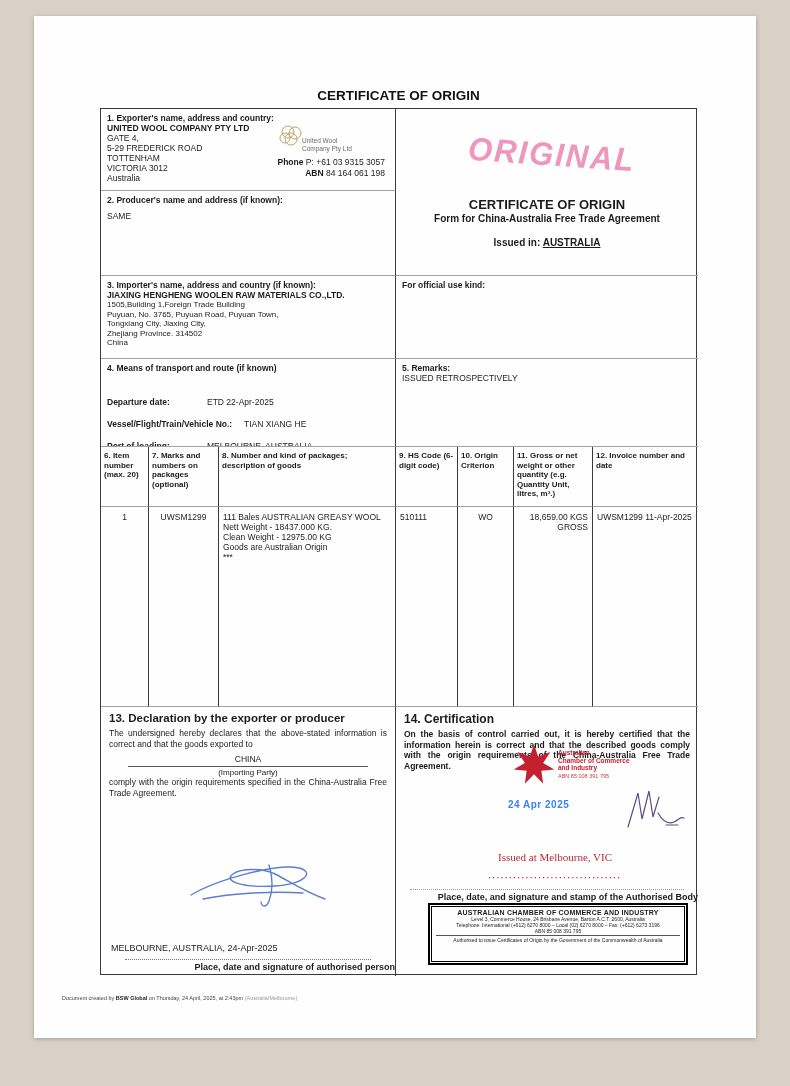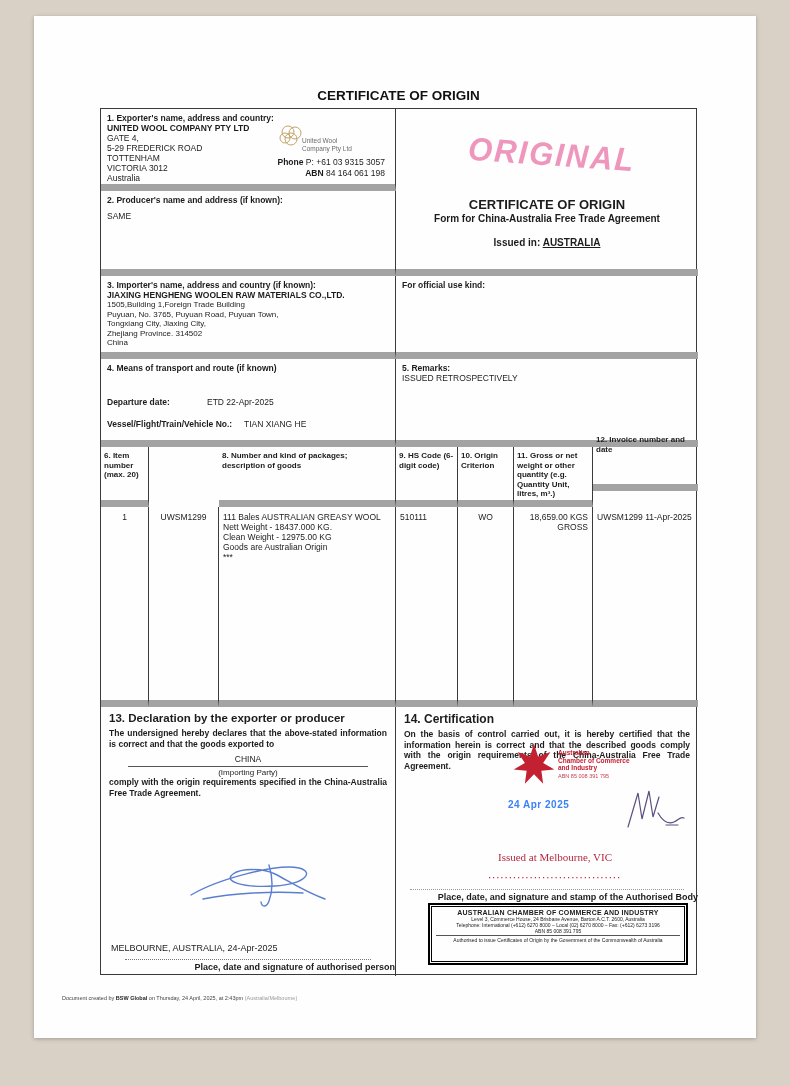--- a/index.html
+++ b/index.html
@@ -3,21 +3,21 @@
 <meta charset="utf-8">
 <style>
   * { margin:0; padding:0; box-sizing:border-box; }
   html,body { width:790px; height:1086px; }
   body { background:#d9d1c6; font-family:"Liberation Sans", sans-serif; color:#1c1c1c; position:relative; }
   .page { position:absolute; left:34px; top:16px; width:722px; height:1022px; background:#fefefe; box-shadow:0 1px 4px rgba(0,0,0,.25); overflow:hidden; }
   .doc-title { position:absolute; left:66px; top:72px; width:597px; text-align:center; font-size:13.5px; font-weight:bold; color:#111; }
   .form { position:absolute; left:66px; top:92px; width:597px; height:867px; border:1px solid #3a3a3a; }
   .cell { position:absolute; overflow:hidden; }
   .br { border-right:1px solid #3a3a3a; }
-  .bb { border-bottom:7px solid #a3a3a3; }
+  .bb { border-bottom:1px solid #a3a3a3; }
   .lab { font-size:8.5px; font-weight:bold; line-height:10px; }
   .txt { font-size:8.5px; line-height:10px; }
   .pre { white-space:pre-line; }
   .pad { padding:4px 6px; }
 
   
   .exp-name { font-size:8.5px; font-weight:bold; line-height:10px; }
   .uwc-logo { position:absolute; left:175px; top:14px; display:flex; align-items:flex-start; }
   .uwc-text { font-size:6.5px; color:#6b6b6b; line-height:7.5px; margin-top:14px; margin-left:-4px; white-space:pre-line; }
   .contact { position:absolute; right:10px; top:48px; text-align:right; font-size:8.5px; line-height:10.5px; }
@@ -37,21 +37,21 @@
   .t-val { position:absolute; }
 
   
   .hcell { font-size:8px; font-weight:bold; line-height:9.5px; padding:4px 3px; }
   .dcell { font-size:8.5px; line-height:10px; padding:5px 4px; }
   .tc { text-align:center; }
   .tr { text-align:right; }
 
   
   .sec-head { font-size:11.5px; font-weight:bold; }
-  .body-txt { font-size:8.5px; line-height:10.5px; text-align:justify;font-weight:bold; }
+  .body-txt { font-size:8.5px; line-height:10.5px; text-align:justify; }
   .china-line { width:86%; margin:5px auto 0 auto; border-bottom:1px solid #555; text-align:center; font-size:8.5px; padding-bottom:2px; }
   .imp-party { text-align:center; font-size:8px; margin-top:1px; }
   .dotline { border-top:1px dotted #777; }
   .cap { font-size:9px; font-weight:bold; text-align:right; }
   .stamp-block { position:absolute; left:116px; top:36px; display:flex; }
   .stamp-txt { margin-left:2px; margin-top:6px; }
   .stamp-txt .nm { font-size:6.5px; font-weight:bold; color:#c32032; line-height:7.5px; white-space:pre-line; }
   .stamp-txt .abn { font-size:5.5px; color:#c84050; margin-top:1px; }
   .cert-date { position:absolute; left:112px; top:92px; font-size:10px; font-weight:bold; color:#3b82f6; letter-spacing:.5px; }
   .issued-at { position:absolute; top:144px; width:100%; text-align:center; font-family:"Liberation Serif", serif; font-size:11px; color:#b5293f; }
@@ -144,25 +144,26 @@
       </div>
 
     </div>
 
     <div class="cell bb pad" style="left:295px;top:250px;width:302px;height:88px;">
       <div class="lab">5. Remarks:</div>
       <div class="txt">ISSUED RETROSPECTIVELY</div>
     </div>
 
     <div class="cell br bb hcell" style="left:0;top:338px;width:48px;height:60px;">6. Item number (max. 20)</div>
+    <div class="cell br bb hcell" style="left:48px;top:338px;width:70px;height:60px;">7. Marks and numbers on packages (optional)</div>
     <div class="cell br bb hcell" style="left:118px;top:338px;width:177px;height:60px;">8. Number and kind of packages; description of goods</div>
     <div class="cell br bb hcell" style="left:295px;top:338px;width:62px;height:60px;">9. HS Code (6-digit code)</div>
     <div class="cell br bb hcell" style="left:357px;top:338px;width:56px;height:60px;">10. Origin Criterion</div>
     <div class="cell br bb hcell" style="left:413px;top:338px;width:79px;height:60px;">11. Gross or net weight or other quantity (e.g. Quantity Unit, litres, m³.)</div>
-    <div class="cell bb hcell" style="left:492px;top:322px;width:105px;height:60px;">12. Invoice number and date</div>
+    <div class="cell bb hcell" style="left:492px;top:338px;width:105px;height:60px;">12. Invoice number and date</div>
 
     <div class="cell br bb dcell tc" style="left:0;top:398px;width:48px;height:200px;">1</div>
     <div class="cell br bb dcell tc" style="left:48px;top:398px;width:70px;height:200px;">UWSM1299</div>
     <div class="cell br bb dcell pre" style="left:118px;top:398px;width:177px;height:200px;">111 Bales AUSTRALIAN GREASY WOOL
 Nett Weight - 18437.000 KG.
 Clean Weight - 12975.00 KG
 Goods are Australian Origin
 ***</div>
     <div class="cell br bb dcell" style="left:295px;top:398px;width:62px;height:200px;">510111</div>
     <div class="cell br bb dcell tc" style="left:357px;top:398px;width:56px;height:200px;">WO</div>

